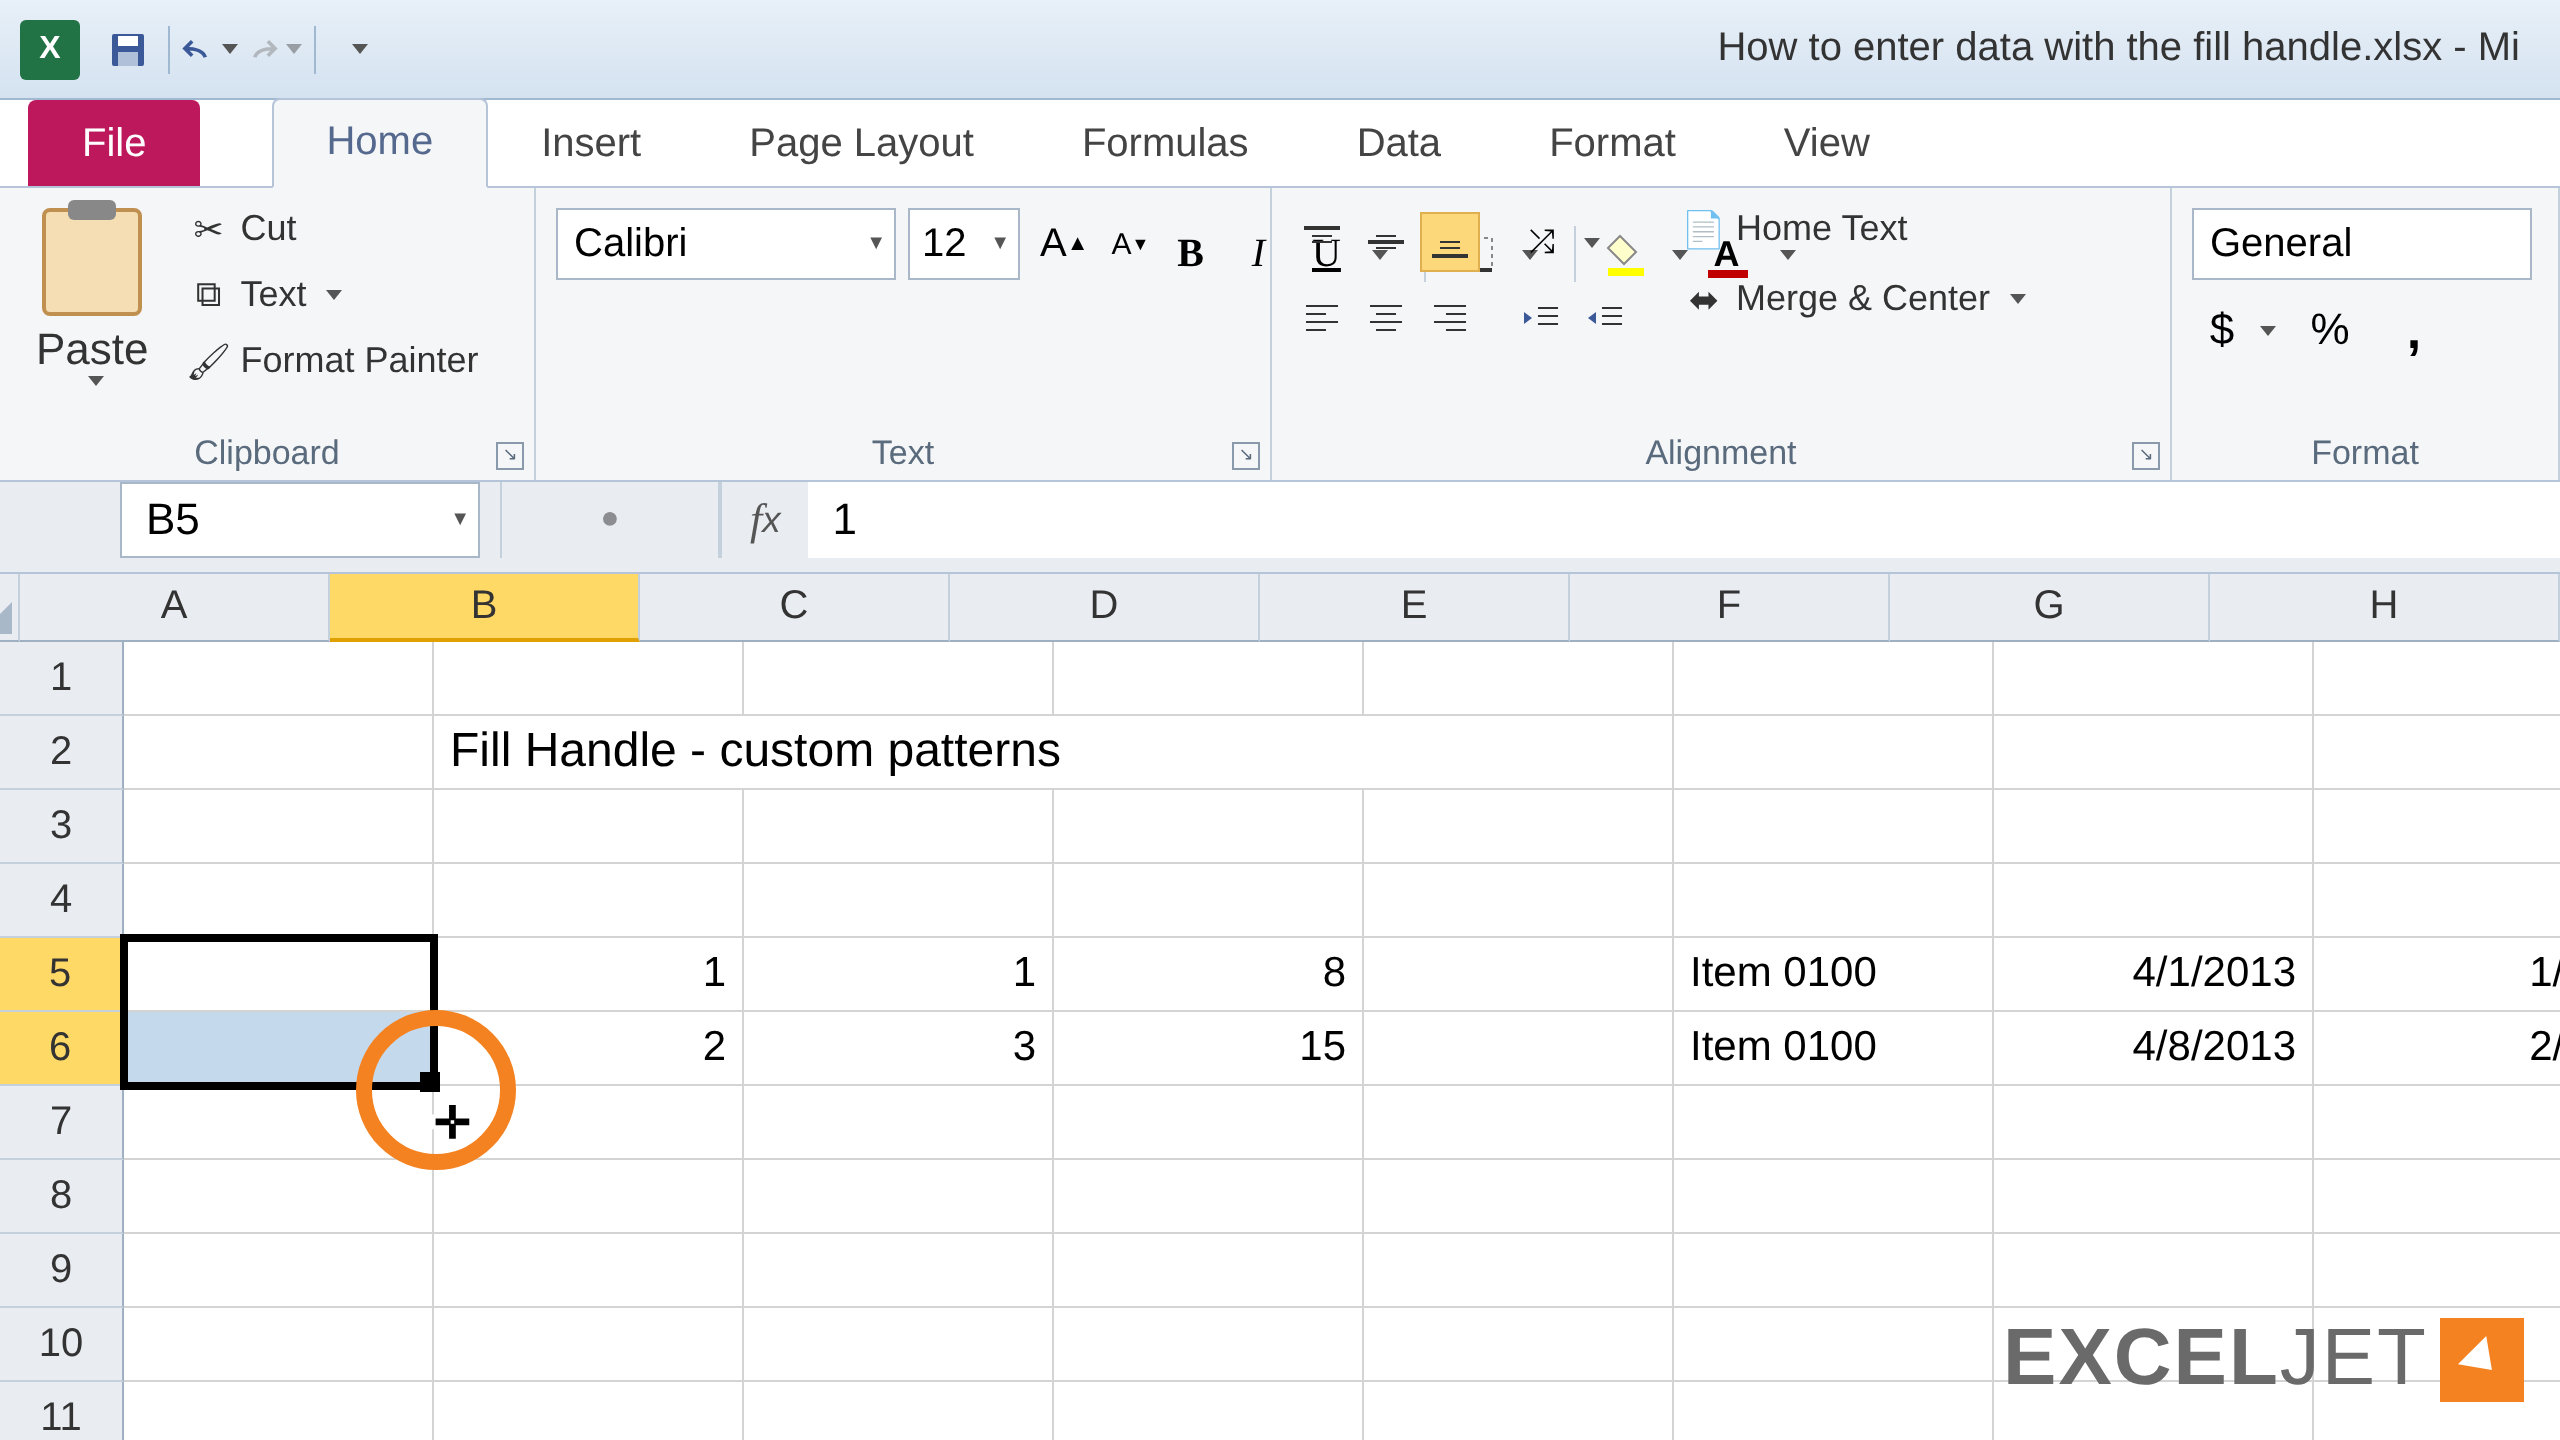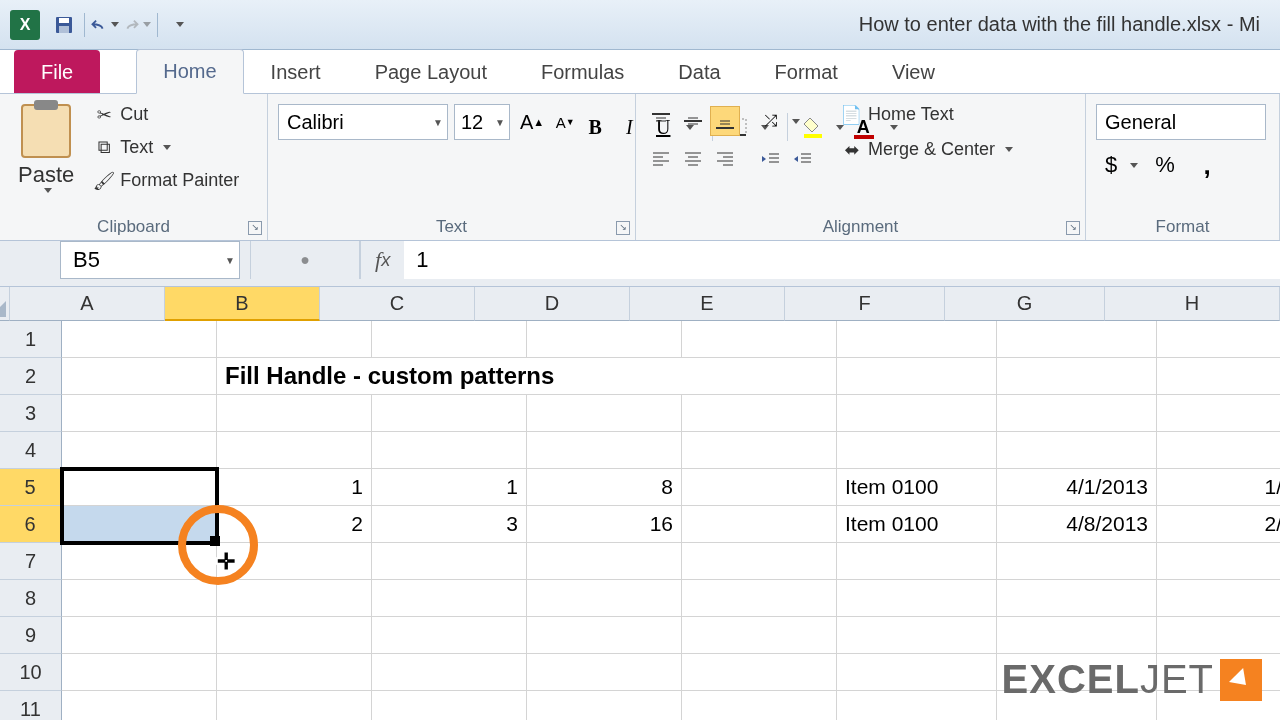--- a/index.html
+++ b/index.html
@@ -71,21 +71,21 @@
     
     .grid-body { display: flex; }
     .row-headers { display: flex; flex-direction: column; }
     .row-h { width: 62px; height: 37px; background: #e9edf2; border-right: 1px solid #9fb0c3; border-bottom: 1px solid #c5d0dd; display: flex; align-items: center; justify-content: center; font-size: 20px; color: #333; }
     .row-h.sel { background: #ffd966; border-right: 2px solid #e0a000; }
     
     .cells { position: relative; }
     .cell-row { display: flex; height: 37px; }
     .cell { border-right: 1px solid #d4d4d4; border-bottom: 1px solid #d4d4d4; display: flex; align-items: center; padding: 0 8px; font-size: 21px; color: #000; }
     .cell.right { justify-content: flex-end; }
-    .cell.bold { font-weight: bold; font-size: 24px; }
+    .cell.bold { font-weight: normal; font-size: 24px; }
     
     
     .selection { position: absolute; border: 4px solid #000; pointer-events: none; z-index: 5; }
     .sel-inner-row2 { position: absolute; background: #c5d9ed; z-index: 1; }
     .fill-handle { position: absolute; width: 10px; height: 10px; background: #000; right: -5px; bottom: -5px; }
     
     
     .circle { position: absolute; width: 80px; height: 80px; border: 8px solid #f58220; border-radius: 50%; z-index: 10; pointer-events: none; }
     .cursor-plus { position: absolute; z-index: 11; font-size: 22px; color: #000; font-weight: bold; pointer-events: none; }
     .cursor-plus::before { content:'✛'; color: white; position: absolute; left:0; top:0; -webkit-text-stroke: 4px white; z-index:-1;}
@@ -417,21 +417,21 @@
           <div class="cell right" style="width: 155px;">8</div>
           <div class="cell" style="width: 155px;"></div>
           <div class="cell" style="width: 160px;">Item 0100</div>
           <div class="cell right" style="width: 160px;">4/1/2013</div>
           <div class="cell right" style="width: 175px;">1/1/20</div>
         </div>
         <div class="cell-row">
           <div class="cell" style="width: 155px;"></div>
           <div class="cell right" style="width: 155px;">2</div>
           <div class="cell right" style="width: 155px;">3</div>
-          <div class="cell right" style="width: 155px;">16</div>
+          <div class="cell right" style="width: 155px;">15</div>
           <div class="cell" style="width: 155px;"></div>
           <div class="cell" style="width: 160px;">Item 0100</div>
           <div class="cell right" style="width: 160px;">4/8/2013</div>
           <div class="cell right" style="width: 175px;">2/1/20</div>
         </div>
         <div class="cell-row">
           <div class="cell" style="width: 155px;"></div>
           <div class="cell" style="width: 155px;"></div>
           <div class="cell" style="width: 155px;"></div>
           <div class="cell" style="width: 155px;"></div>

